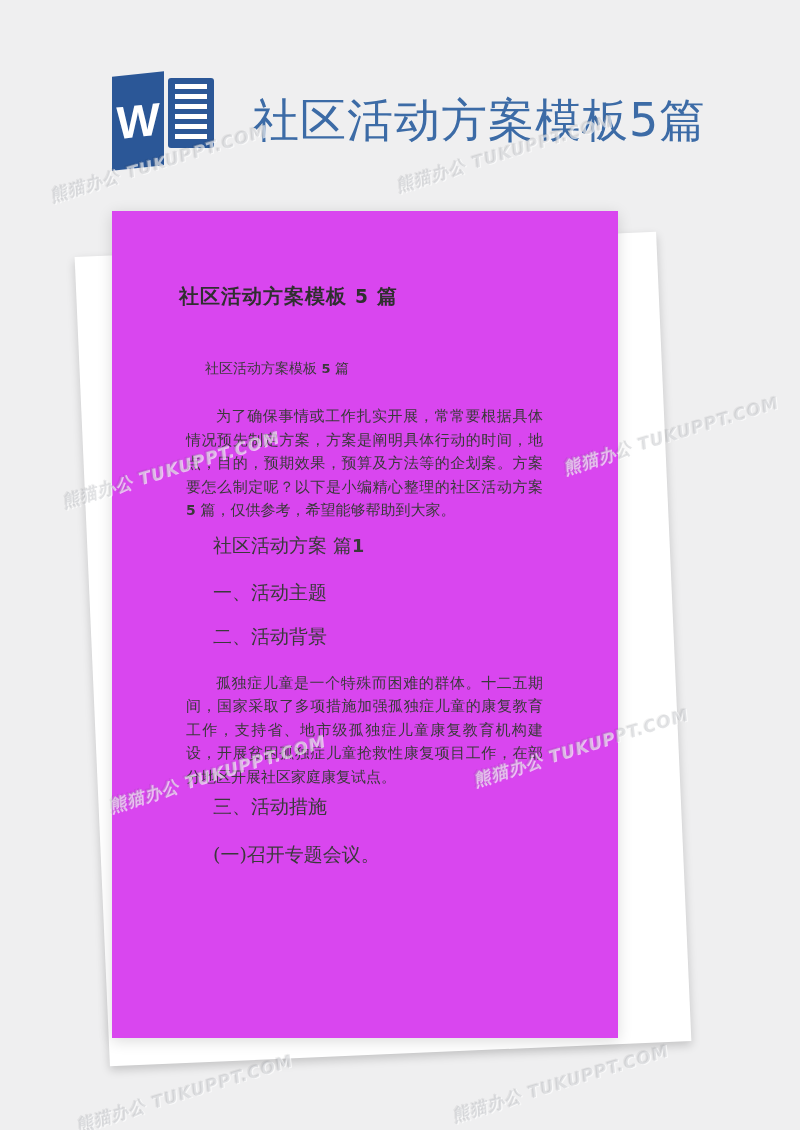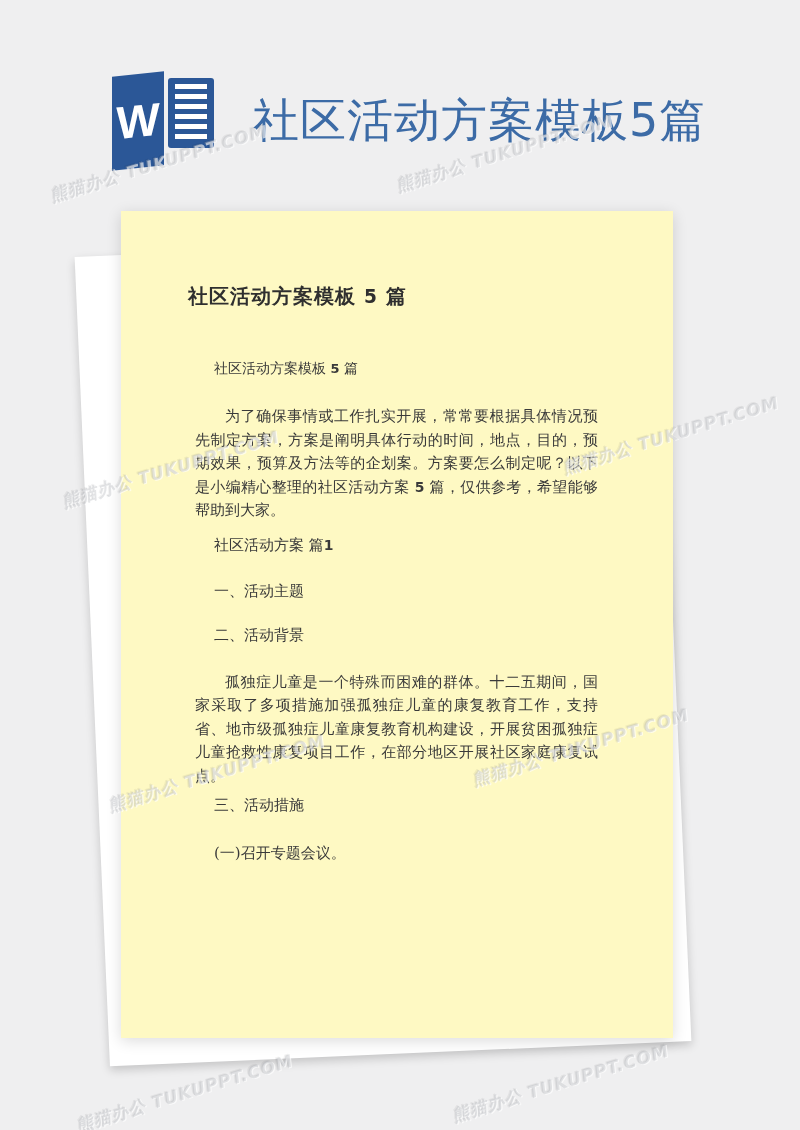--- a/index.html
+++ b/index.html
@@ -16,30 +16,30 @@
   .doc-panel{position:absolute;left:60px;top:12px;width:46px;height:70px;background:#2b5797;
            border-radius:3px;padding:6px 7px;box-sizing:border-box;}
   .doc-lines{width:100%;height:100%;
            background:repeating-linear-gradient(to bottom,#ffffff 0 5px,#2b5797 5px 10px);}
   .site-title{position:absolute;left:253px;top:94px;font-size:46px;line-height:52px;
            font-weight:500;color:#3c6ba6;letter-spacing:1px;white-space:nowrap;}
 
   
   .sheet-behind{position:absolute;left:92px;top:244px;width:582px;height:810px;background:#fff;
            transform:rotate(-2.5deg);box-shadow:0 4px 10px rgba(0,0,0,0.18);}
-  .sheet-main{position:absolute;left:121px;top:211px;width:552px;height:827px;background:#fef9c3;
+  .sheet-main{position:absolute;left:112px;top:211px;width:506px;height:827px;background:#d946ef;
            box-shadow:0 3px 14px rgba(0,0,0,0.14);box-sizing:border-box;
            padding:70px 64px 0 63px;}
 
   
   .doc{font-family:"DejaVu Serif","Liberation Serif",serif;color:#3a3a3a;}
   .doc-title{font-size:20px;line-height:30px;color:#2f2f2f;margin:0 0 46px 4px;letter-spacing:1px;}
   .doc-subtitle{font-size:14px;line-height:20px;margin:0 0 26px 0;text-indent:30px;}
   .doc-par{font-size:15px;line-height:23.5px;margin:11px;text-align:justify;text-indent:2em;}
-  .doc-head{font-size:15px;line-height:21px;margin:0;text-indent:2em;}
+  .doc-head{font-size:19px;line-height:21px;margin:0;text-indent:2em;}
   .mb12{margin-bottom:12px;} .mb25{margin-bottom:25px;} .mb23{margin-bottom:23px;}
   .mb29{margin-bottom:29px;} .mb7{margin-bottom:7px;} .mb14{margin-bottom:14px;}
   .mb27{margin-bottom:27px;}
   .num{font-family:"DejaVu Sans","Liberation Sans",sans-serif;font-weight:600;font-size:0.93em;}
 
   
   .wm-layer{position:absolute;left:0;top:0;width:800px;height:1130px;pointer-events:none;z-index:40;}
   .wm{position:absolute;white-space:nowrap;transform:rotate(-17deg);
       font-family:"DejaVu Sans","Liberation Sans",sans-serif;
       font-style:italic;font-weight:bold;font-size:17px;letter-spacing:1px;

